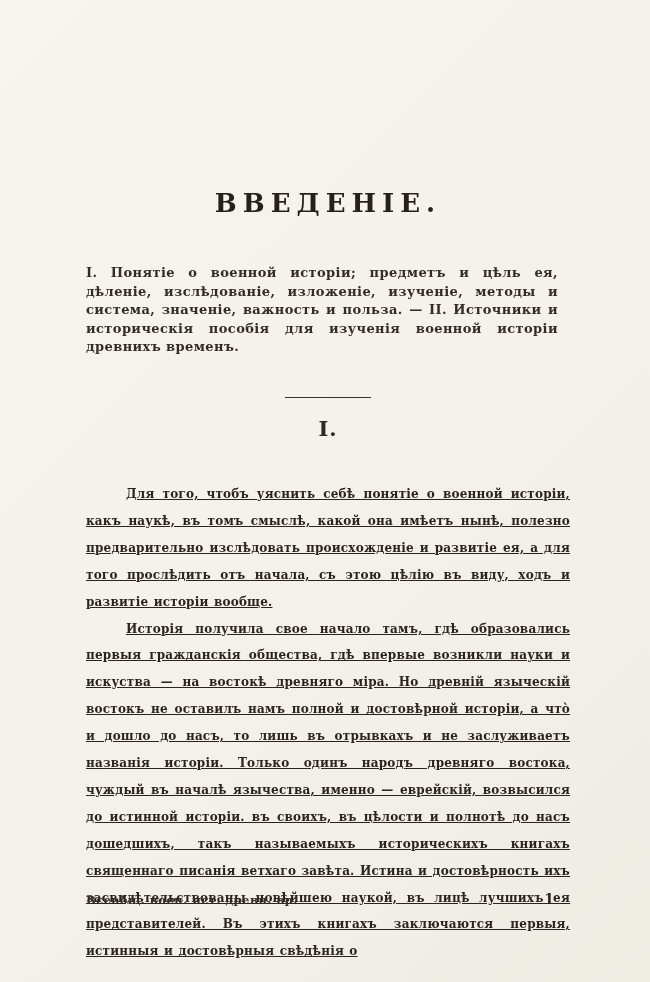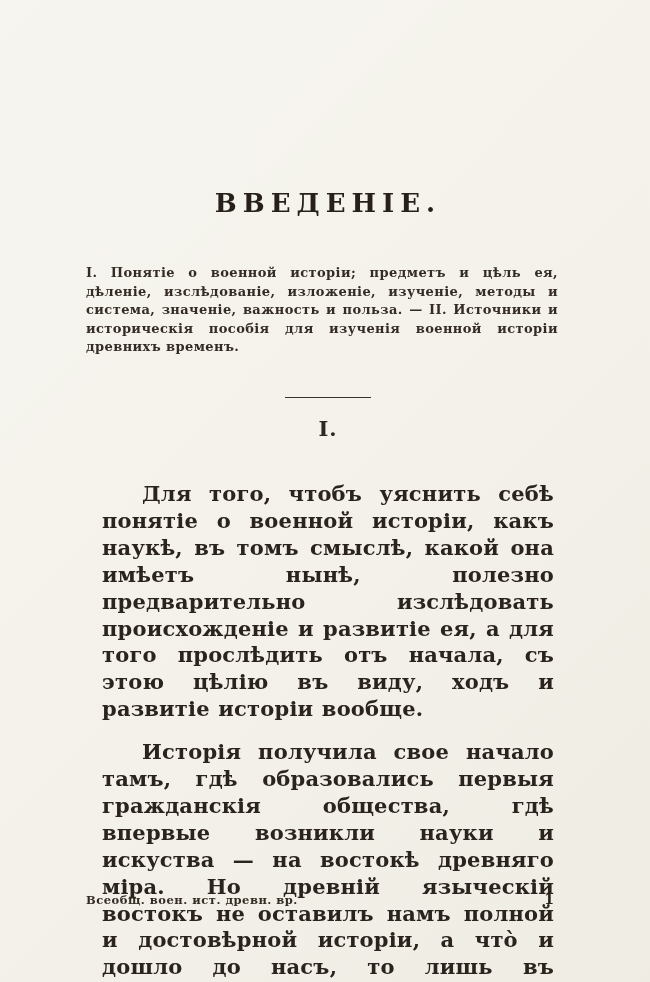--- a/index.html
+++ b/index.html
@@ -43,28 +43,29 @@
     margin: 40px auto 0 auto;
   }
   .section-number {
     margin: 18px 0 0 0;
     text-align: center;
     font-size: 21px;
     font-weight: 700;
     letter-spacing: 1px;
   }
   .body-text p {
-    margin: 16px;
-    font-size: 21px;
+    margin: 0;
+    font-size: 12px;
     line-height: 26.9px;
     text-align: justify;
     text-indent: 40px;
     letter-spacing: 0.2px;
     word-spacing: 1px;
     color: #2b241e;
+    text-decoration: underline;
   }
   .body-text {
     margin-top: 40px;
   }
   .page-footer {
     position: absolute;
     left: 86px;
     right: 96px;
     top: 891px;
     display: flex;

